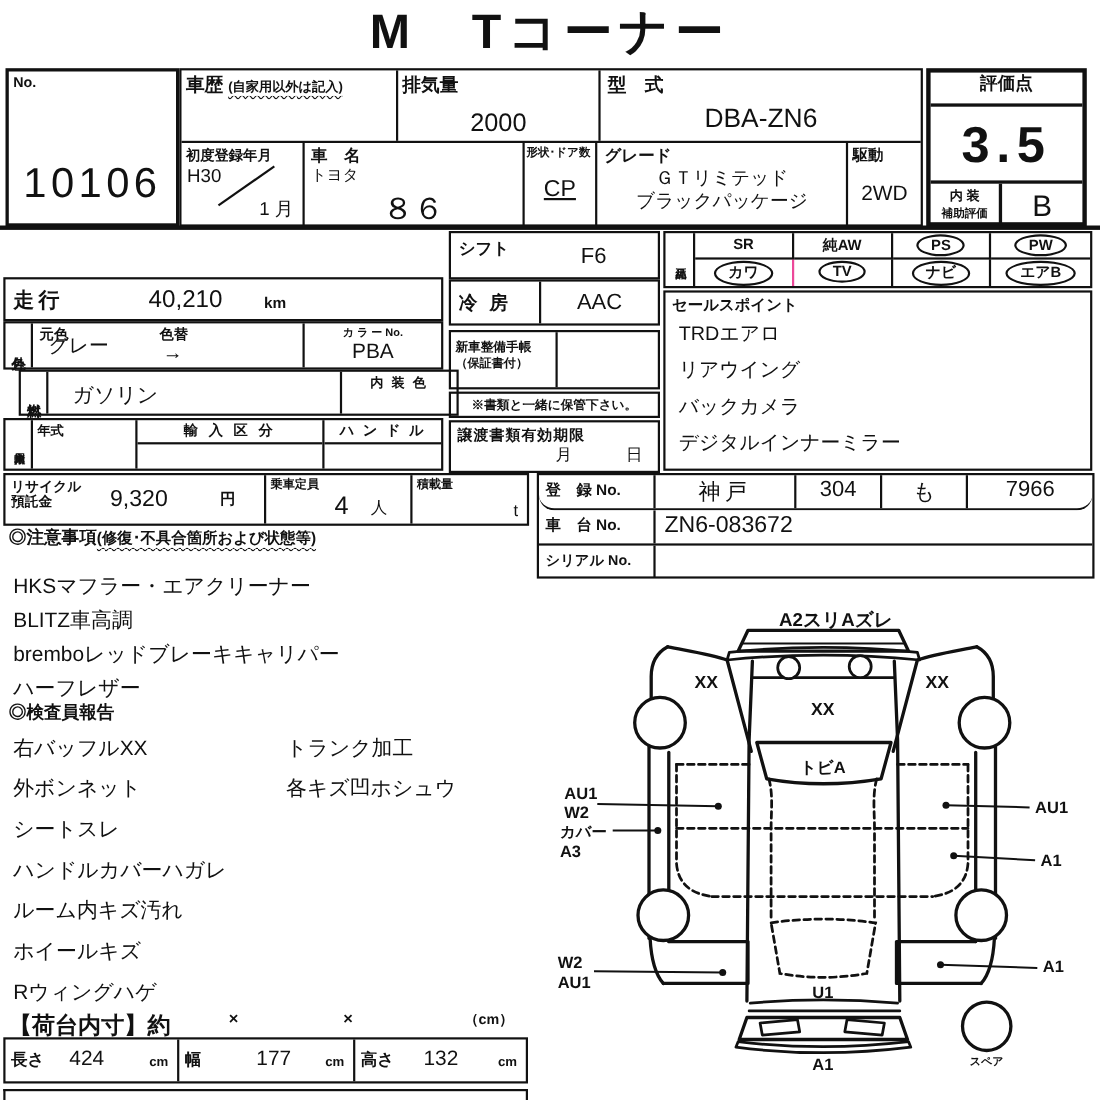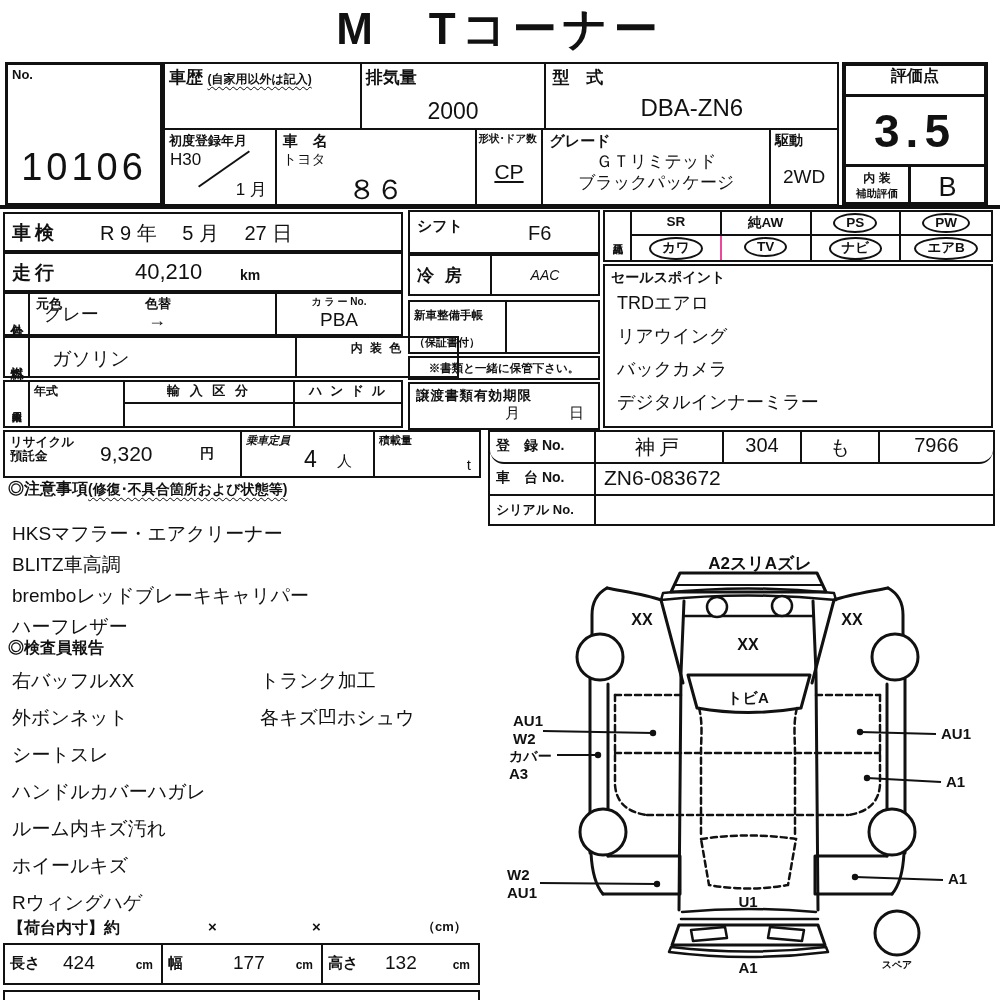--- a/index.html
+++ b/index.html
@@ -82,24 +82,20 @@
       <div style="width:62px;border-right:3px solid #111;text-align:center;font-weight:bold;padding-top:3px;">
         <div style="font-size:12px;">内 装</div>
         <div style="font-size:10.5px;">補助評価</div>
       </div>
       <div style="flex:1;display:flex;align-items:center;justify-content:center;font-size:27px;">B</div>
     </div>
   </div>
 
   <div class="abs" style="left:0;top:205px;width:1000px;height:4px;background:#111;"></div>
 
-  <div class="b" style="left:3px;top:212px;width:400px;height:40px;">
-    <span class="abs bold" style="left:7px;top:6px;font-size:19px;letter-spacing:4px;">車検</span>
-    <span class="abs" style="left:95px;top:6px;font-size:20px;">R 9 年　 5 月　 27 日</span>
-  </div>
 
   <div class="b" style="left:3px;top:252px;width:400px;height:40px;">
     <span class="abs bold" style="left:7px;top:6px;font-size:19px;letter-spacing:4px;">走行</span>
     <span class="abs" style="left:130px;top:5px;font-size:22px;">40,210</span>
     <span class="abs bold" style="left:235px;top:13px;font-size:14px;">km</span>
   </div>
 
   <div class="b" style="left:3px;top:292px;width:400px;height:44px;">
     <div class="row">
       <div class="cell br vstub" style="width:25px;font-size:13px;">外色</div>
@@ -109,21 +105,21 @@
         <span class="abs" style="left:14px;top:8px;font-size:18px;">グレー</span>
         <span class="abs bold" style="left:118px;top:16px;font-size:18px;">→</span>
       </div>
       <div class="cell" style="flex:1;">
         <div class="bold" style="font-size:10px;text-align:center;margin-top:1px;">カ ラ ー No.</div>
         <div style="text-align:center;font-size:19px;">PBA</div>
       </div>
     </div>
   </div>
 
-  <div class="b" style="left:3px;top:336px;width:456px;height:42px;">
+  <div class="b" style="left:17px;top:336px;width:400px;height:42px;">
     <div class="row">
       <div class="cell br vstub" style="width:25px;font-size:13px;">燃料</div>
       <div class="cell br" style="width:267px;">
         <span class="abs" style="left:22px;top:8px;font-size:19px;">ガソリン</span>
       </div>
       <div class="cell" style="flex:1;">
         <div class="bold" style="font-size:12px;text-align:center;margin-top:2px;letter-spacing:2px;">内 装 色</div>
       </div>
     </div>
   </div>
@@ -147,48 +143,48 @@
     <div class="row">
       <div class="cell br" style="width:237px;">
         <div class="bold" style="font-size:12.5px;line-height:14px;padding:3px 0 0 5px;">
           <div>リサイクル</div>
           <div>預託金</div>
         </div>
         <span class="abs" style="left:95px;top:10px;font-size:21px;">9,320</span>
         <span class="abs bold" style="left:195px;top:13px;font-size:14px;">円</span>
       </div>
       <div class="cell br" style="width:133px;">
-        <span class="abs bold" style="left:4px;top:1px;font-size:11px;font-style:italic;">乗車定員</span>
+        <span class="abs bold" style="left:4px;top:1px;font-size:11px;">乗車定員</span>
         <span class="abs" style="left:62px;top:14px;font-size:23px;">4</span>
         <span class="abs" style="left:95px;top:20px;font-size:15px;">人</span>
       </div>
       <div class="cell" style="flex:1;">
         <span class="abs bold" style="left:4px;top:1px;font-size:11px;">積載量</span>
         <span class="abs" style="right:8px;bottom:3px;font-size:15px;">t</span>
       </div>
     </div>
   </div>
 
   <div class="b" style="left:408px;top:210px;width:192px;height:44px;">
     <span class="abs bold" style="left:7px;top:5px;font-size:15px;">シフト</span>
     <span class="abs" style="left:118px;top:10px;font-size:20px;">F6</span>
   </div>
 
   <div class="b" style="left:408px;top:254px;width:192px;height:42px;text-align:center;">
     <div class="row">
       <div class="cell br bold" style="width:82px;display:flex;align-items:center;padding-left:7px;font-size:17px;letter-spacing:3px;">冷 房</div>
-      <div class="cell" style="flex:1;display:flex;align-items:center;justify-content:center;font-size:14px;font-style:italic;">AAC</div>
+      <div class="cell" style="flex:1;display:flex;align-items:center;justify-content:center;font-size:20px;">AAC</div>
     </div>
   </div>
 
   <div class="b" style="left:408px;top:300px;width:192px;height:54px;">
     <div class="row">
       <div class="cell br bold" style="width:97px;padding:6px 0 0 4px;">
         <div style="font-size:11.5px;">新車整備手帳</div>
-        <div style="font-size:11px;margin-top:12px;">（保証書付）</div>
+        <div style="font-size:11px;margin-top:0;">（保証書付）</div>
       </div>
       <div class="cell" style="flex:1;"></div>
     </div>
   </div>
 
   <div class="b bold" style="left:408px;top:356px;width:192px;height:24px;font-size:11.5px;text-align:center;padding-top:3px;">※書類と一緒に保管下さい。</div>
 
   <div class="b" style="left:408px;top:382px;width:192px;height:48px;">
     <span class="abs bold" style="left:6px;top:3px;font-size:13.5px;letter-spacing:1px;">譲渡書類有効期限</span>
     <span class="abs" style="left:95px;bottom:5px;font-size:15px;">月</span>
@@ -262,21 +258,21 @@
       <div>ホイールキズ</div>
       <div>Rウィングハゲ</div>
     </div>
     <div class="abs" style="left:252px;top:24px;font-size:19px;line-height:37px;width:220px;">
       <div>トランク加工</div>
       <div>各キズ凹ホシュウ</div>
     </div>
   </div>
 
   <div class="abs" style="left:0;top:918px;width:485px;">
-    <span class="abs bold" style="left:8px;top:0;font-size:16px;">【荷台内寸】約</span>
+    <span class="abs bold" style="left:8px;top:0;font-size:21px;">【荷台内寸】約</span>
     <span class="abs bold" style="left:208px;top:0;font-size:15px;">×</span>
     <span class="abs bold" style="left:312px;top:0;font-size:15px;">×</span>
     <span class="abs bold" style="left:422px;top:0;font-size:13px;">（cm）</span>
   </div>
   <div class="b" style="left:3px;top:943px;width:477px;height:42px;">
     <div class="row">
       <div class="cell br" style="width:158px;">
         <span class="abs bold" style="left:5px;top:9px;font-size:15px;">長さ</span>
         <span class="abs" style="left:58px;top:7px;font-size:19px;">424</span>
         <span class="abs bold" style="right:8px;top:13px;font-size:12px;">cm</span>

